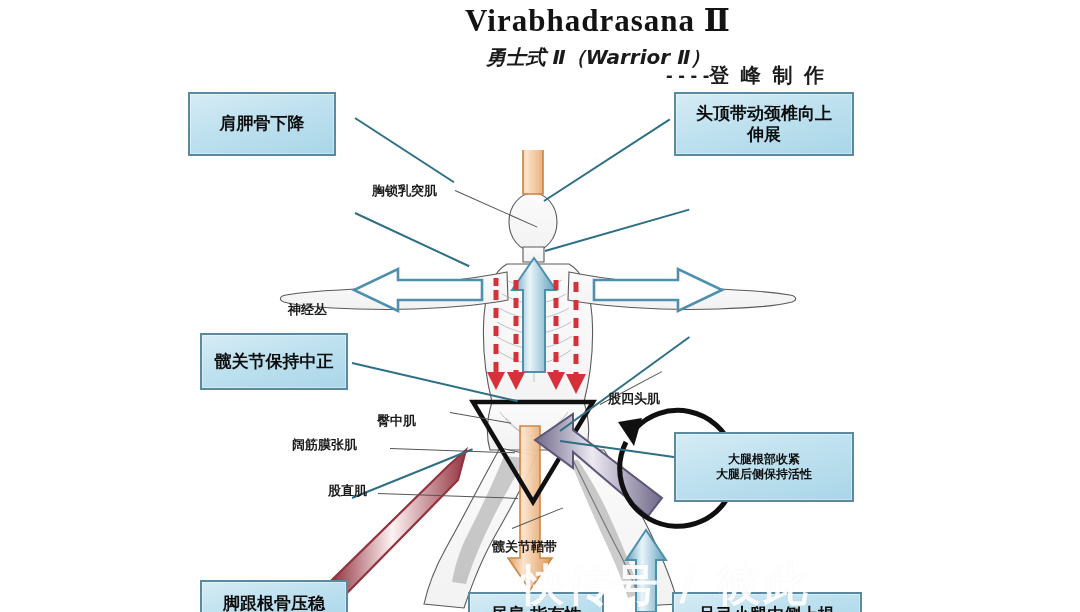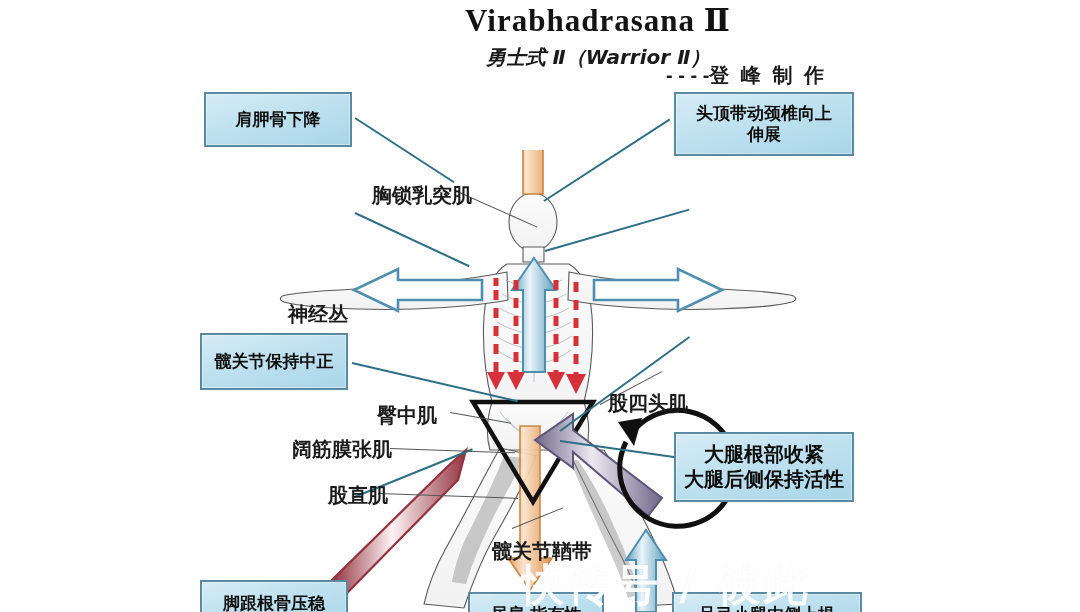--- a/index.html
+++ b/index.html
@@ -49,21 +49,21 @@
   }
 
   
   .lead{position:absolute;transform-origin:0 50%;height:2px;background:#2e6f85;}
   .lead-thin{position:absolute;transform-origin:0 50%;height:1px;background:#555;}
 
   
   .alabel{
     position:absolute;
     font-family:"DejaVu Sans","Liberation Sans",sans-serif;
-    font-weight:bold;font-size:20px;color:#1a1a1a;white-space:nowrap;
+    font-weight:bold;font-size:13px;color:#1a1a1a;white-space:nowrap;
   }
 
   
   #figure{position:absolute;left:268px;top:150px;width:530px;height:462px;}
 
   
   .watermark{
     position:absolute;left:520px;top:556px;
     font-family:"DejaVu Sans","Liberation Sans",sans-serif;
     font-size:44px;font-weight:bold;color:rgba(255,255,255,.92);
@@ -228,48 +228,48 @@
 
   <div class="lead-thin" style="left:455px;top:190px;width:90px;transform:rotate(24deg);"></div>
   <div class="lead-thin" style="left:450px;top:412px;width:62px;transform:rotate(10deg);"></div>
   <div class="lead-thin" style="left:390px;top:448px;width:125px;transform:rotate(2deg);"></div>
   <div class="lead-thin" style="left:378px;top:493px;width:140px;transform:rotate(2deg);"></div>
   <div class="lead-thin" style="left:600px;top:404px;width:70px;transform:rotate(-28deg);"></div>
   <div class="lead-thin" style="left:512px;top:528px;width:55px;transform:rotate(-22deg);"></div>
 
   <div class="alabel" style="left:372px;top:182px;">胸锁乳突肌</div>
   <div class="alabel" style="left:288px;top:301px;">神经丛</div>
-  <div class="alabel" style="left:377px;top:402px;">臀中肌</div>
+  <div class="alabel" style="left:377px;top:412px;">臀中肌</div>
   <div class="alabel" style="left:292px;top:436px;">阔筋膜张肌</div>
   <div class="alabel" style="left:328px;top:482px;">股直肌</div>
   <div class="alabel" style="left:608px;top:390px;">股四头肌</div>
   <div class="alabel" style="left:492px;top:538px;">髋关节鞧带</div>
 
-  <div class="cbox" style="left:204px;top:92px;width:148px;height:55px;">
+  <div class="cbox" style="left:188px;top:92px;width:148px;height:64px;">
     <span>肩胛骨下降</span>
   </div>
 
 
   <div class="cbox" style="left:200px;top:333px;width:148px;height:57px;">
     <span>髋关节保持中正</span>
   </div>
 
 
   <div class="cbox" style="left:200px;top:580px;width:148px;height:48px;">
     <span>脚跟根骨压稳</span>
   </div>
 
   <div class="cbox" style="left:674px;top:92px;width:180px;height:64px;white-space:pre-line;">
     <span>头顶带动颈椎向上
 伸展</span>
   </div>
 
 
 
-  <div class="cbox" style="left:674px;top:432px;width:180px;height:70px;white-space:pre-line;font-size:20px;">
+  <div class="cbox" style="left:674px;top:432px;width:180px;height:70px;white-space:pre-line;font-size:12px;">
     <span>大腿根部收紧
 大腿后侧保持活性</span>
   </div>
 
   <div class="cbox" style="left:468px;top:592px;width:136px;height:46px;">
     <span>居肩 指有性</span>
   </div>
 
   <div class="cbox" style="left:672px;top:592px;width:190px;height:46px;">
     <span>足弓小腿内侧上提</span>

